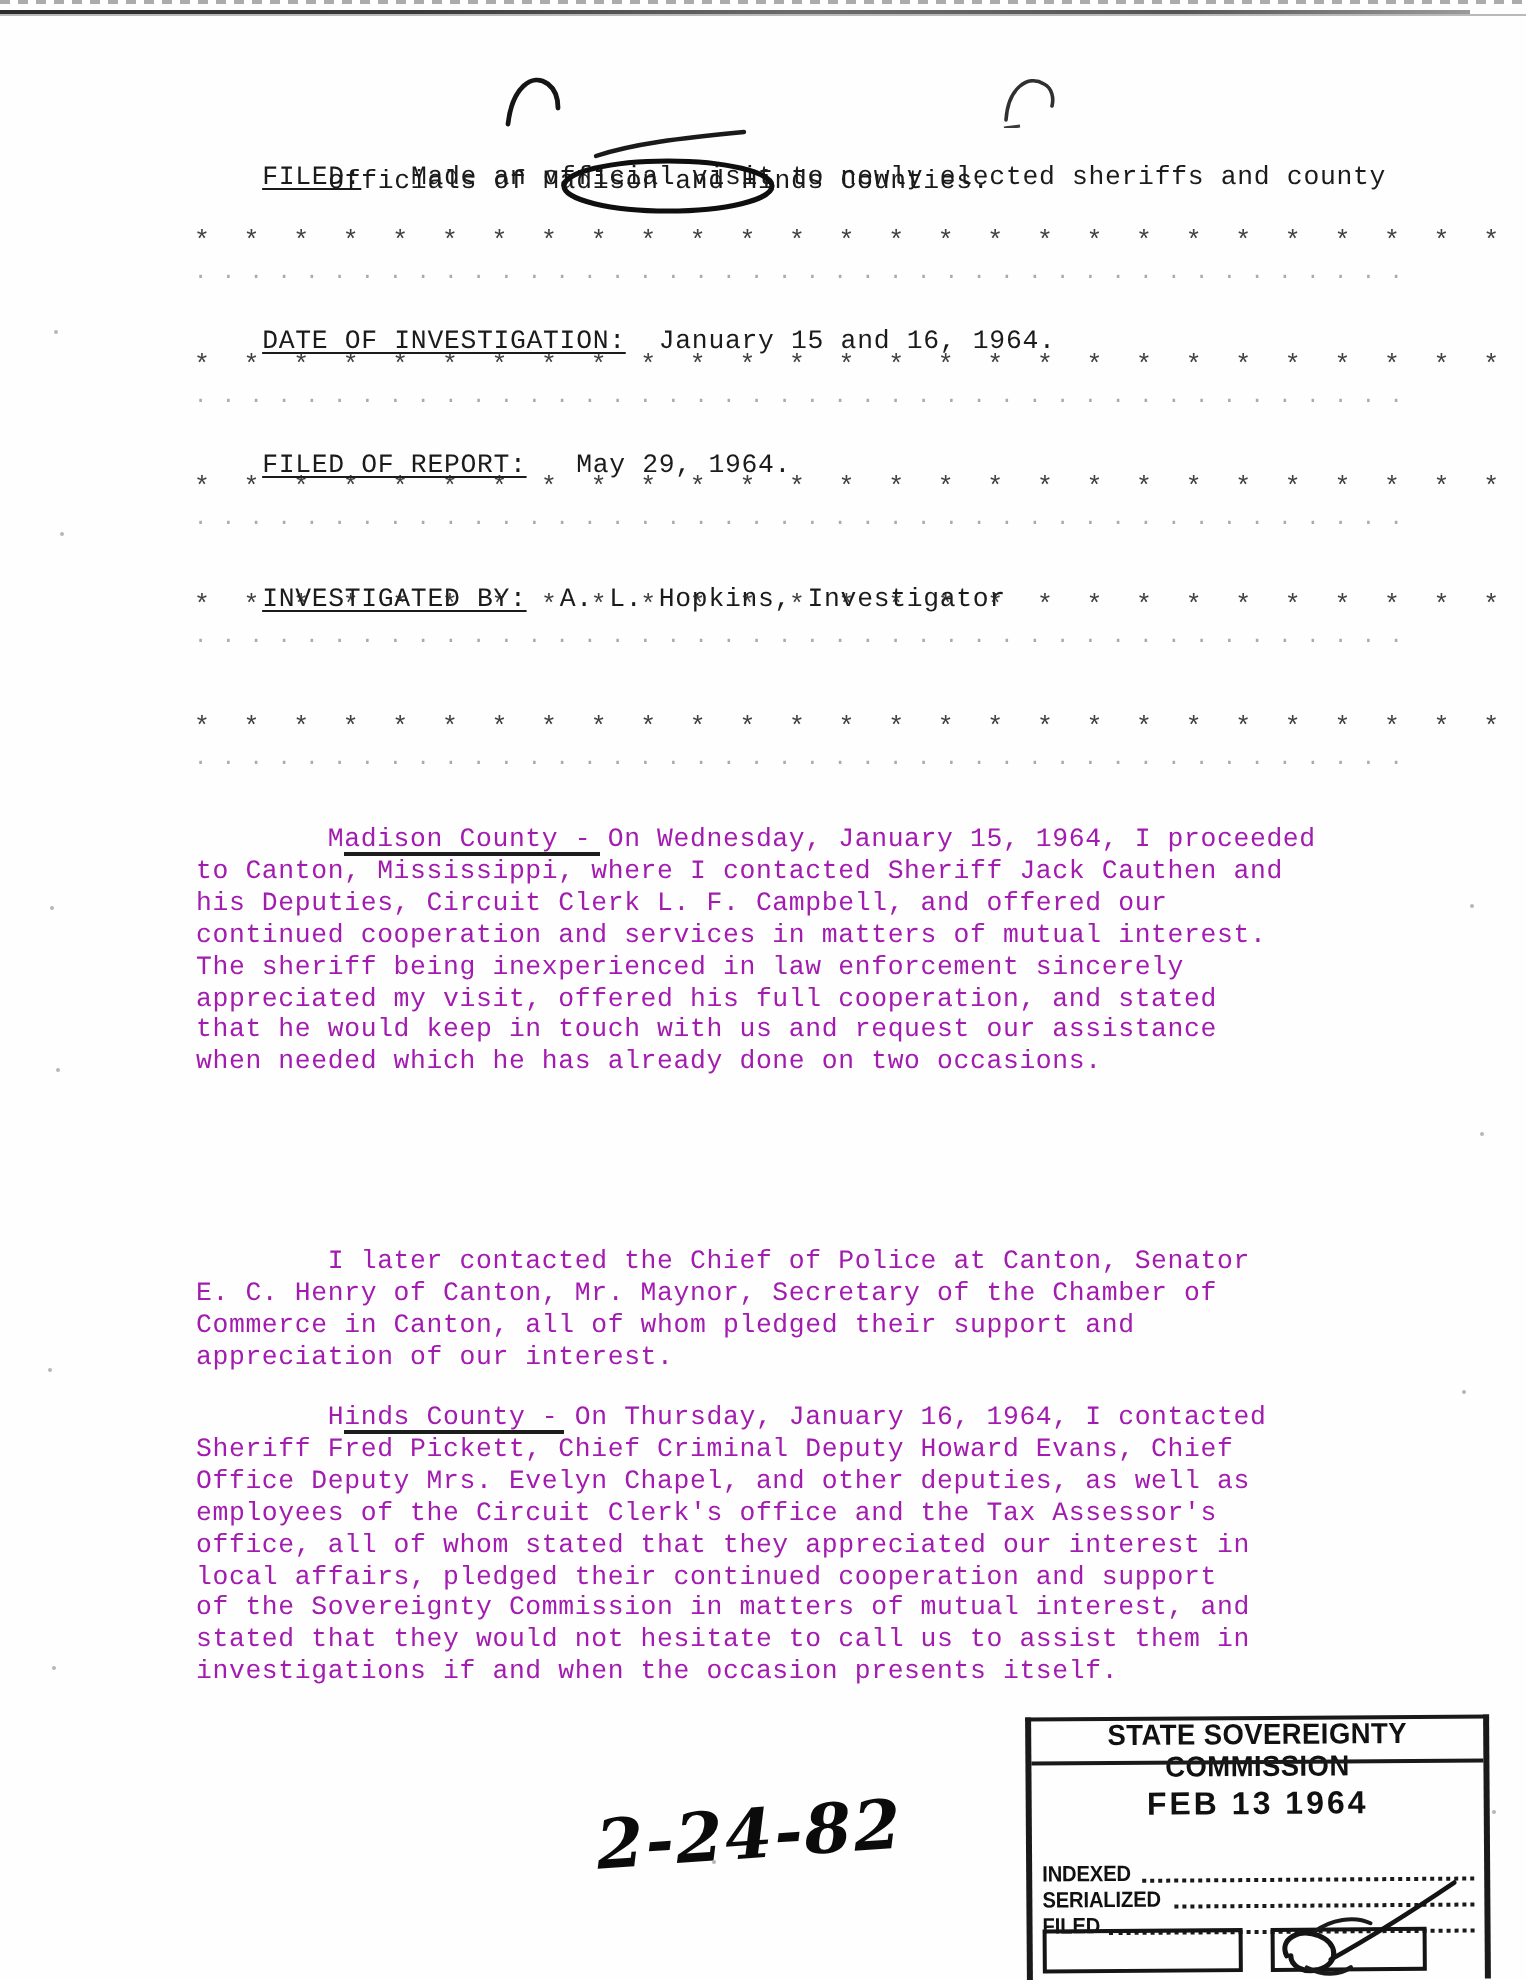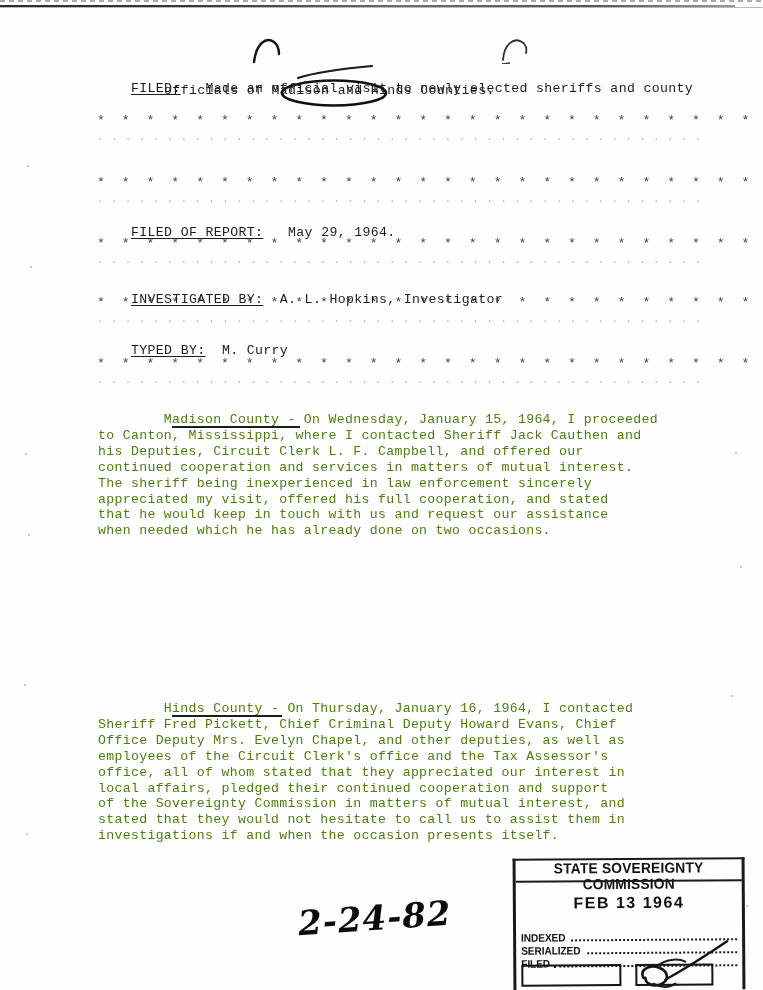--- a/index.html
+++ b/index.html
@@ -81,21 +81,21 @@
     font-size: 11px;
     letter-spacing: .35px;
     white-space: pre;
     opacity: .85;
   }
 
   .para {
     position: absolute;
     left: 98px;
     width: 630px;
-    color: #4d7c0f;
+    color: #a21caf;
     font-family: "Liberation Mono", "DejaVu Sans Mono", monospace;
     font-size: 13.2px;
     line-height: 15.9px;
     letter-spacing: .32px;
     white-space: pre;
   }
 
   
   .pen { position: absolute; pointer-events: none; }
 
@@ -243,57 +243,61 @@
     <ellipse cx="56" cy="15" rx="52" ry="12.5" stroke="#0f0f0f" stroke-width="2.6" fill="none"></ellipse>
   </svg>
 
   <svg class="pen" style="left:296px; top:62px;" width="80" height="22" viewBox="0 0 80 22">
     <path d="M2 16 C20 10, 44 7, 76 4" stroke="#1a1a1a" stroke-width="2.2" fill="none" stroke-linecap="round"></path>
   </svg>
 
   <div class="stars" style="top:113px;">*  *  *  *  *  *  *  *  *  *  *  *  *  *  *  *  *  *  *  *  *  *  *  *  *  *  *  *  *  *  *  *</div>
   <div class="dotrow" style="top:131px;">. . . . . . . . . . . . . . . . . . . . . . . . . . . . . . . . . . . . . . . . . . . .</div>
 
+  <div class="typed field-row" style="top:147px;">
+    <span class="u">DATE OF INVESTIGATION:</span><span>  January 15 and 16, 1964.</span>
+  </div>
 
   <div class="stars" style="top:175px;">*  *  *  *  *  *  *  *  *  *  *  *  *  *  *  *  *  *  *  *  *  *  *  *  *  *  *  *  *  *  *  *</div>
   <div class="dotrow" style="top:193px;">. . . . . . . . . . . . . . . . . . . . . . . . . . . . . . . . . . . . . . . . . . . .</div>
 
   <div class="typed field-row" style="top:209px;">
     <span class="u">FILED OF REPORT:</span><span>   May 29, 1964.</span>
   </div>
 
   <div class="stars" style="top:236px;">*  *  *  *  *  *  *  *  *  *  *  *  *  *  *  *  *  *  *  *  *  *  *  *  *  *  *  *  *  *  *  *</div>
   <div class="dotrow" style="top:254px;">. . . . . . . . . . . . . . . . . . . . . . . . . . . . . . . . . . . . . . . . . . . .</div>
 
   <div class="typed field-row" style="top:276px;">
     <span class="u">INVESTIGATED BY:</span><span>  A. L. Hopkins, Investigator</span>
   </div>
 
   <div class="stars" style="top:295px;">*  *  *  *  *  *  *  *  *  *  *  *  *  *  *  *  *  *  *  *  *  *  *  *  *  *  *  *  *  *  *  *</div>
   <div class="dotrow" style="top:313px;">. . . . . . . . . . . . . . . . . . . . . . . . . . . . . . . . . . . . . . . . . . . .</div>
 
-  <div class="typed field-row" style="top:327px;">
-    <span class="u">TYPED BY:</span><span>  M. Curry</span>
-  </div>
 
   <div class="stars" style="top:356px;">*  *  *  *  *  *  *  *  *  *  *  *  *  *  *  *  *  *  *  *  *  *  *  *  *  *  *  *  *  *  *  *</div>
   <div class="dotrow" style="top:374px;">. . . . . . . . . . . . . . . . . . . . . . . . . . . . . . . . . . . . . . . . . . . .</div>
 
   <div class="para" style="top:412px;">        Madison County - On Wednesday, January 15, 1964, I proceeded
 to Canton, Mississippi, where I contacted Sheriff Jack Cauthen and
 his Deputies, Circuit Clerk L. F. Campbell, and offered our
 continued cooperation and services in matters of mutual interest.
 The sheriff being inexperienced in law enforcement sincerely
 appreciated my visit, offered his full cooperation, and stated
 that he would keep in touch with us and request our assistance
 when needed which he has already done on two occasions.</div>
 
   <div class="faint-dash" style="left:172px; top:426px; width:128px; height:1.5px; background:#1d1d1d;"></div>
 
 
+  <div class="para" style="top:623px;">        I later contacted the Chief of Police at Canton, Senator
+E. C. Henry of Canton, Mr. Maynor, Secretary of the Chamber of
+Commerce in Canton, all of whom pledged their support and
+appreciation of our interest.</div>
 
   <div class="para" style="top:701px;">        Hinds County - On Thursday, January 16, 1964, I contacted
 Sheriff Fred Pickett, Chief Criminal Deputy Howard Evans, Chief
 Office Deputy Mrs. Evelyn Chapel, and other deputies, as well as
 employees of the Circuit Clerk's office and the Tax Assessor's
 office, all of whom stated that they appreciated our interest in
 local affairs, pledged their continued cooperation and support
 of the Sovereignty Commission in matters of mutual interest, and
 stated that they would not hesitate to call us to assist them in
 investigations if and when the occasion presents itself.</div>

